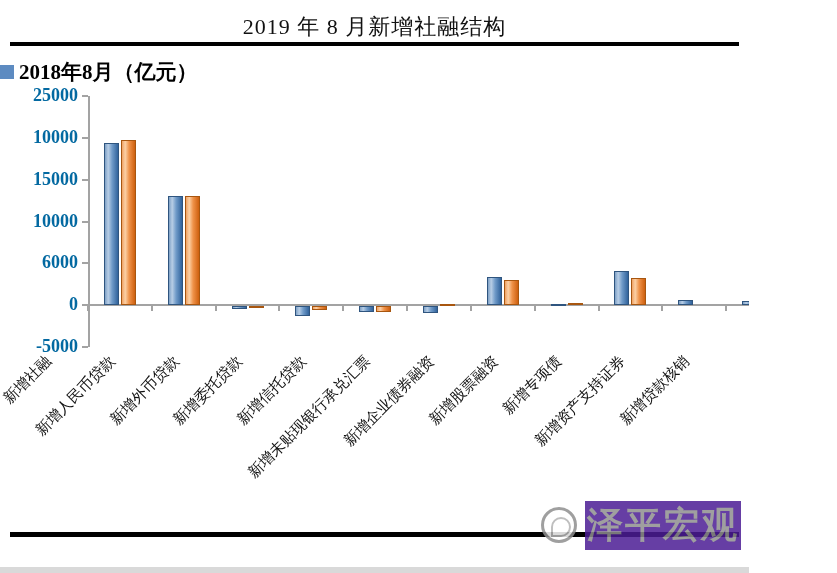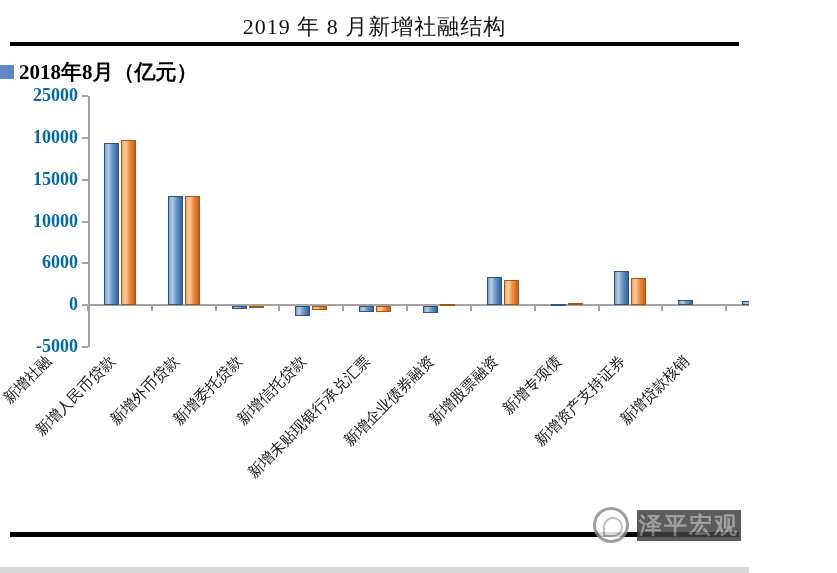--- a/index.html
+++ b/index.html
@@ -55,22 +55,22 @@
   }
   .watermark-logo{
     width:36px;height:36px;border:3px solid #8f8f8f;border-radius:50%;
     background:#fff;box-sizing:border-box;position:relative;
   }
   .watermark-logo::after{
     content:"";position:absolute;left:7px;top:7px;width:16px;height:16px;
     border:2px solid #b5b5b5;border-radius:50% 50% 50% 0;
   }
   .watermark-text{
-    font-size:23px;font-weight:700;color:#8f8f8f;letter-spacing:2px;
-    background:#404040;padding:0 2px;
+    font-size:36px;font-weight:700;color:#8f8f8f;letter-spacing:2px;
+    background:#4c1d95;padding:0 2px;
   }
   .page-bottom-edge{
     position:absolute;left:0;right:0;bottom:0;height:6px;background:#d9d9d9;
   }
 </style>
 </head>
 <body>
 
 <div id="app">
 

